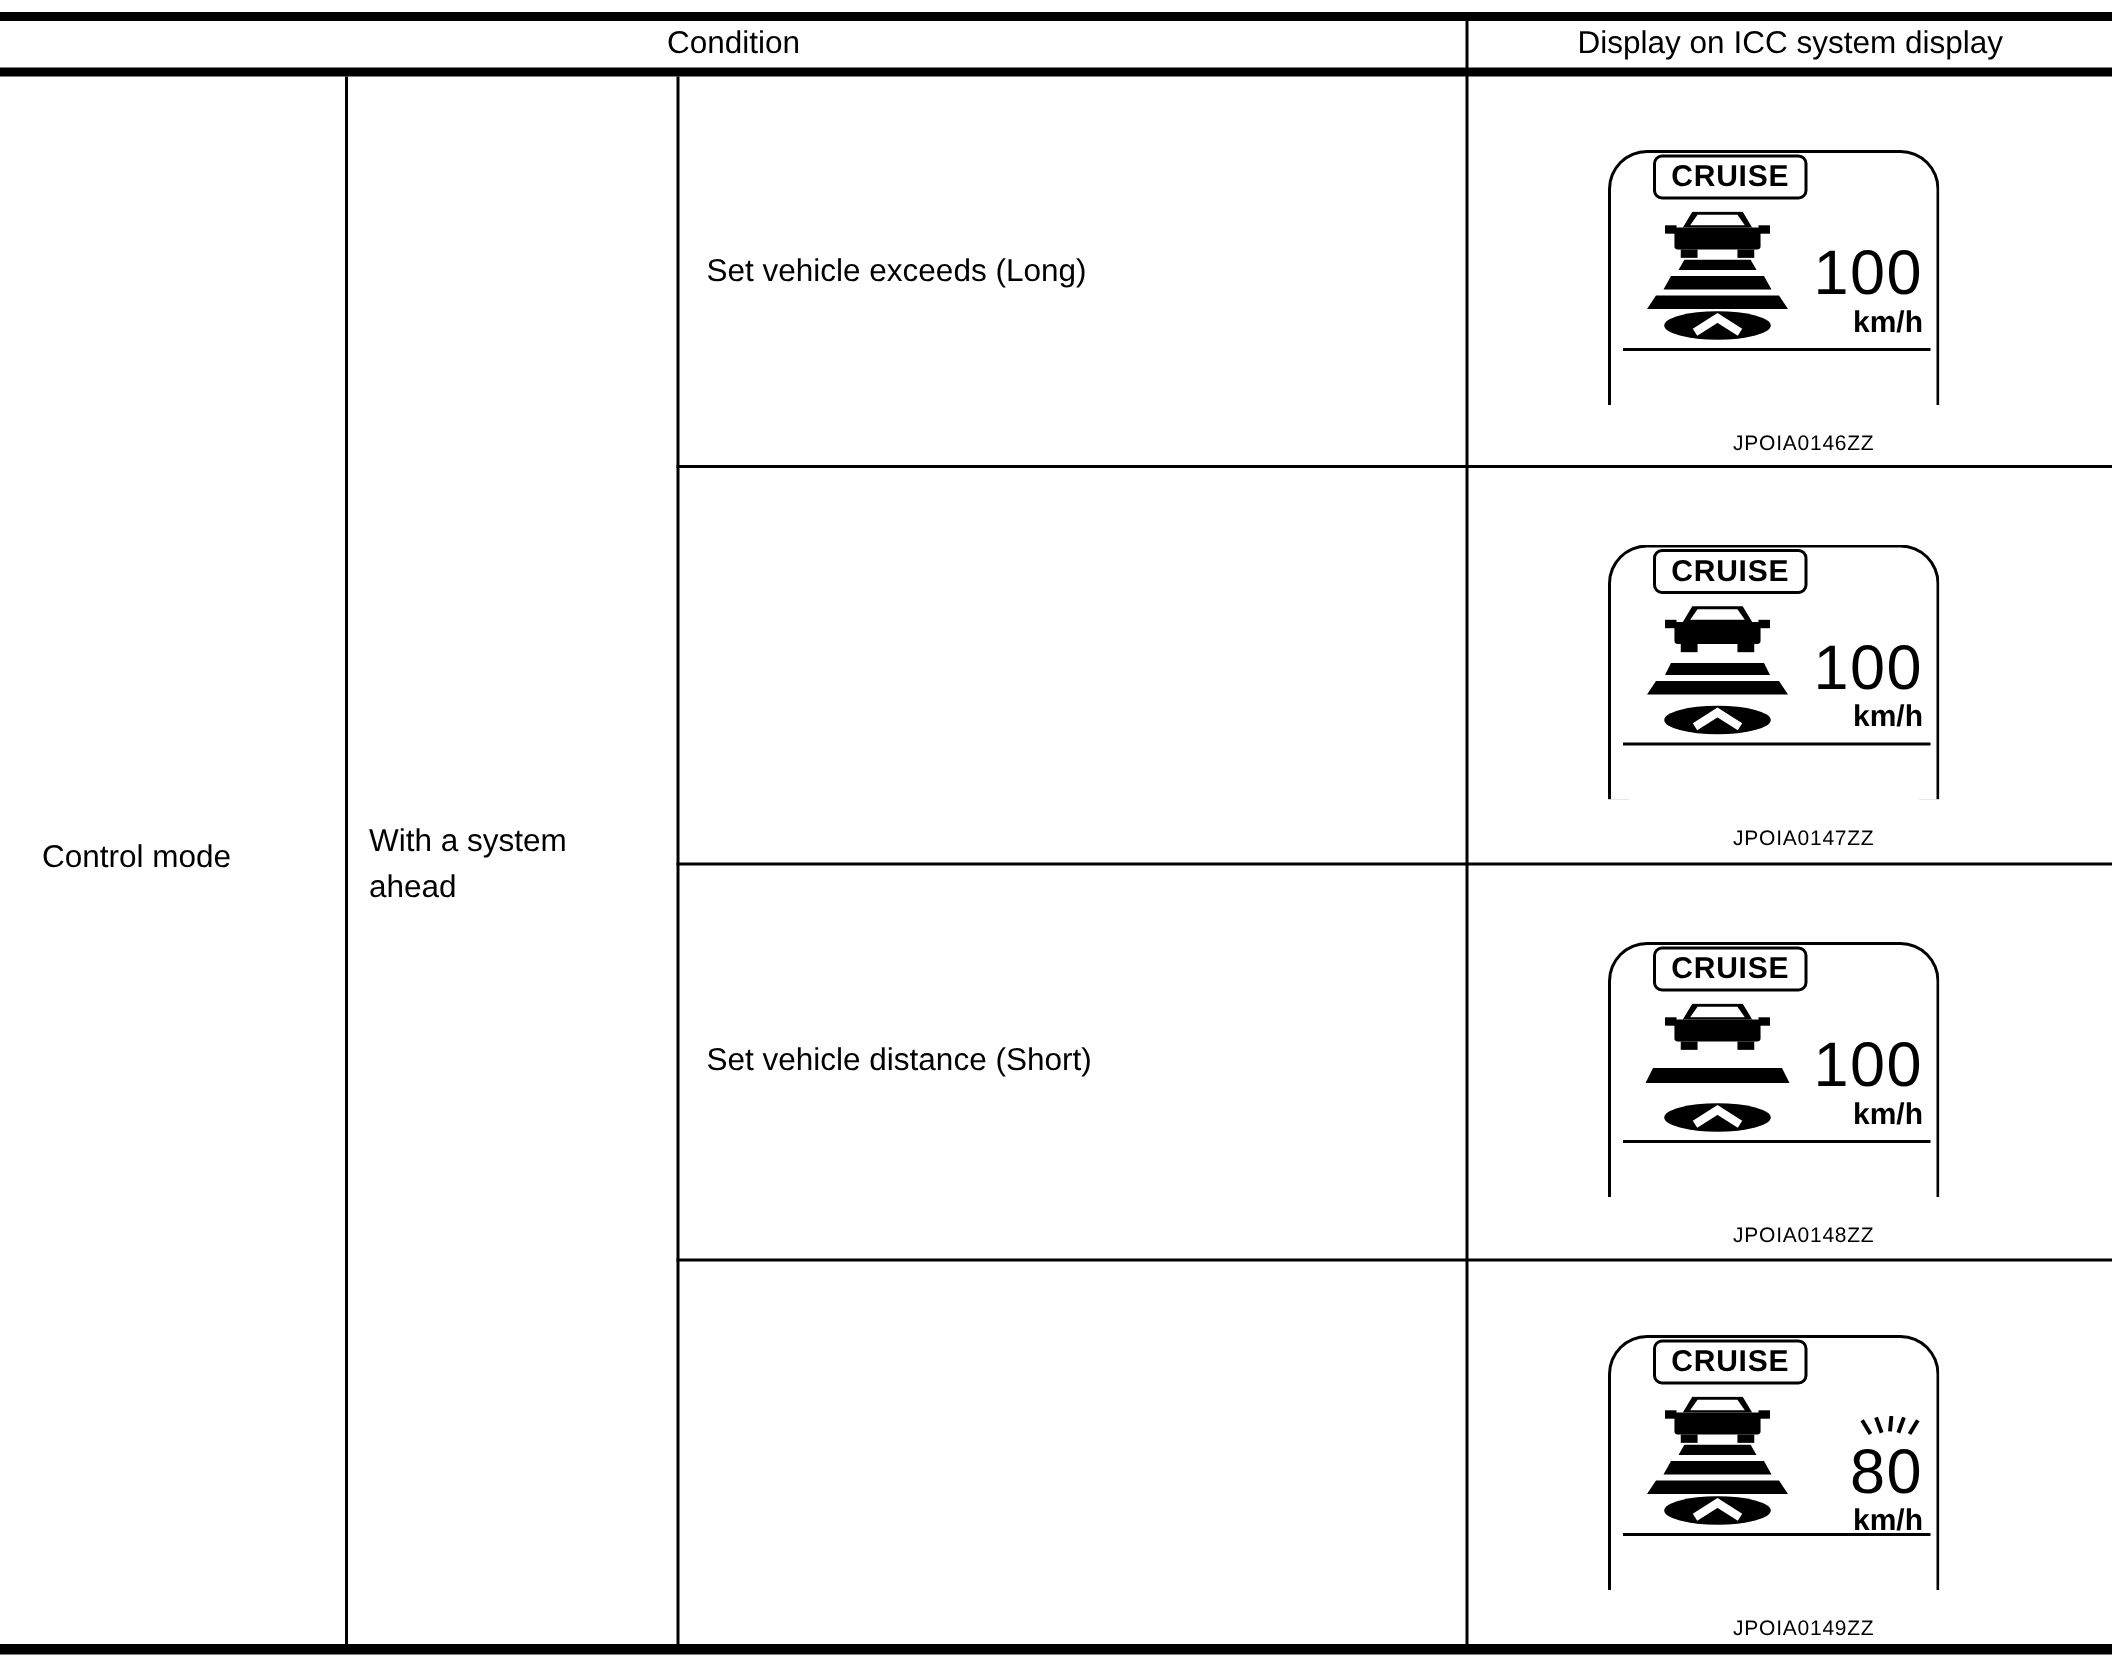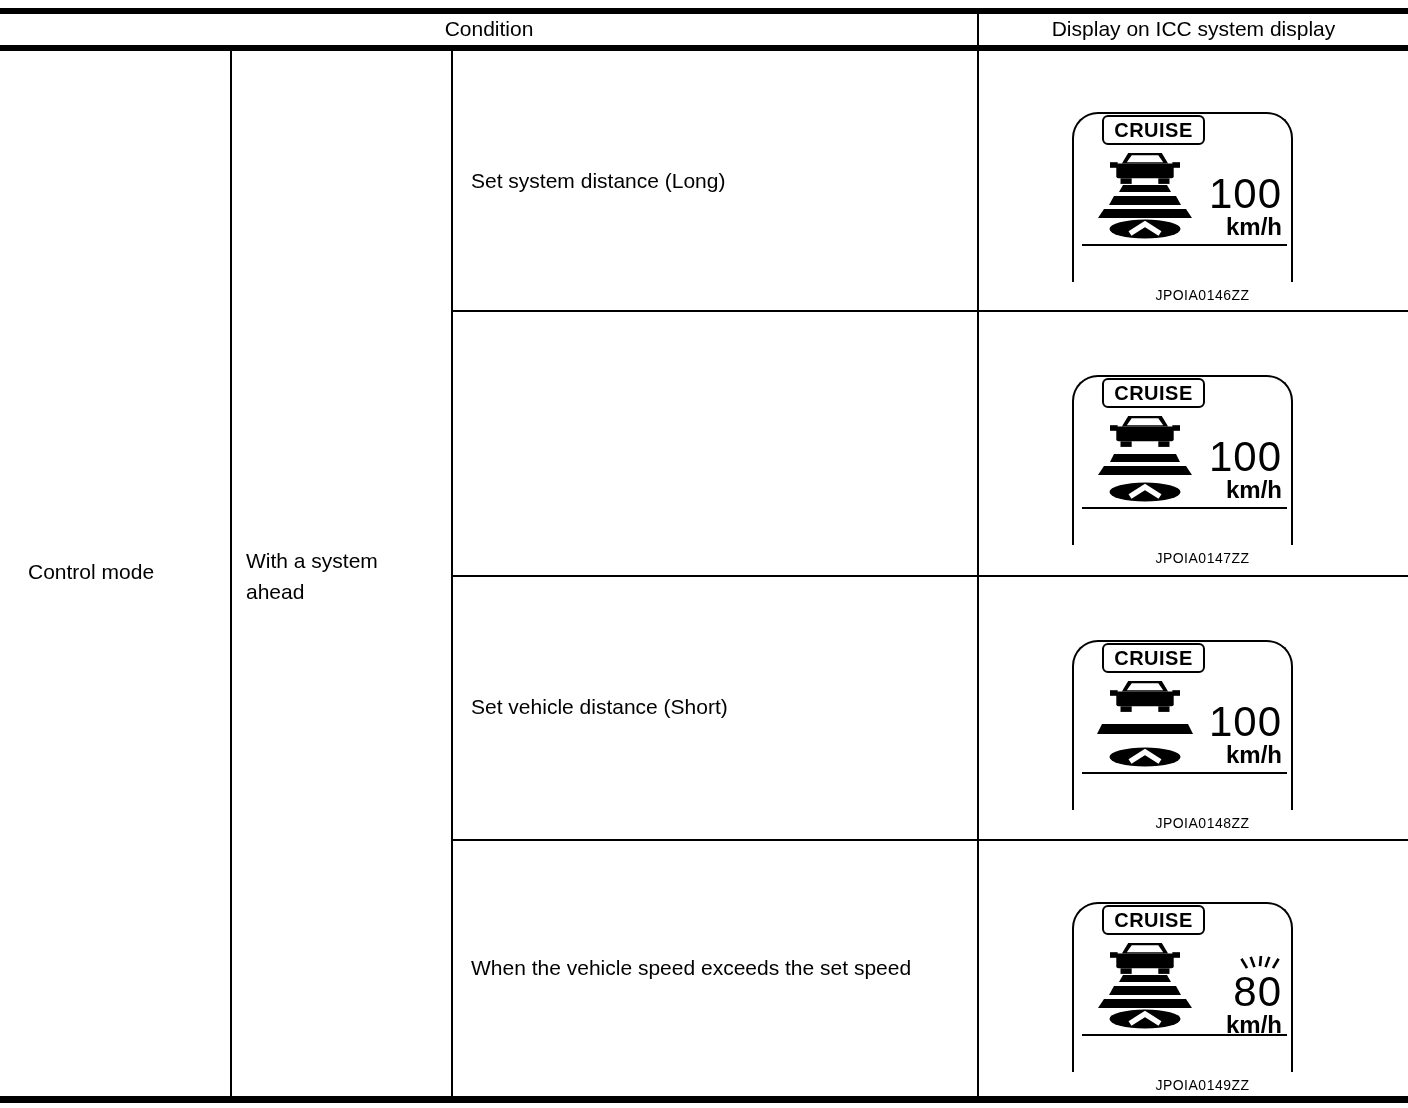--- a/index.html
+++ b/index.html
@@ -26,37 +26,37 @@
   .cond-cell { position:absolute; left:471px; width:500px; display:flex; align-items:center; font-size:21px; }
   .c1 { top:51px;  height:259px; }
   .c2 { top:310px; height:265px; }
   .c3 { top:575px; height:264px; }
   .c4 { top:839px; height:257px; }
 
   
   .icc { position:absolute; left:1072px; width:262px; }
   .r1 { top:100px; } .r2 { top:363px; } .r3 { top:628px; } .r4 { top:890px; }
   .frame { position:relative; width:221px; height:170px;
-           border:2px solid #000; border-bottom:none; border-radius:26px 26px 0 0;margin-top:12px; }
+           border:2px solid #000; border-bottom:none; border-radius:26px 26px 0 0; }
   .cruise { position:absolute; left:28px; top:1px; width:103px; height:30px;
             border:2px solid #000; border-radius:6px; background:#fff;
             display:flex; align-items:center; justify-content:center;
             font-weight:bold; font-size:20px; letter-spacing:0.5px; }
   .stack { position:absolute; left:18px; top:39px; width:106px; height:86px;
            display:flex; flex-direction:column; justify-content:space-between; align-items:center; }
   .car   { width:70px;  height:31px; display:block; }
   .beams3{ width:104px; height:34px; display:block; }
   .beams2{ width:104px; height:22px; display:block; }
   .beams1{ width:104px; height:11px; display:block; }
   .oval  { width:72px;  height:20px; display:block; }
   .speed { position:absolute; right:9px; top:63px; text-align:right; }
   .speed.flash { top:52px; }
   .rays  { width:44px; height:13px; display:inline-block; margin-bottom:2px; }
   .num   { font-size:42px; line-height:34px; letter-spacing:1px; }
-  .unit  { font-size:24px; font-weight:bold; line-height:20px; margin-top:6px; }
+  .unit  { font-size:20px; font-weight:bold; line-height:20px; margin-top:6px; }
   .baseline { left:8px; top:130px; width:205px; height:2px; }
   .figcode { position:absolute; left:0; top:187px; width:261px; text-align:center;
              font-size:14px; letter-spacing:0.5px; }
 </style>
 </head>
 <body>
 
 <div class="page">
 
   <div class="hl" style="top:8px;height:6px"></div>
@@ -75,27 +75,24 @@
     <span>Condition</span>
   </div>
   <div class="hdr disp">
     <span>Display on ICC system display</span>
   </div>
 
   <div class="ctrl-cell">Control mode</div>
   <div class="ahead-cell">With a system ahead</div>
 
   <div class="cond-cell c1">
-    <span>Set system distance (Long)</span>
+    <span>Set vehicle exceeds (Long)</span>
   </div>
   <div class="cond-cell c3">
     <span>Set vehicle distance (Short)</span>
-  </div>
-  <div class="cond-cell c4">
-    <span>When the vehicle speed exceeds the set speed</span>
   </div>
 
   <div class="icc r1">
     <div class="frame">
       <div class="cruise">
         <span>CRUISE</span>
       </div>
       <div class="stack">
         <svg class="car" viewBox="0 0 100 44">
           <path d="M26,0 L74,0 L83,15 L17,15 Z" fill="#000"></path>

